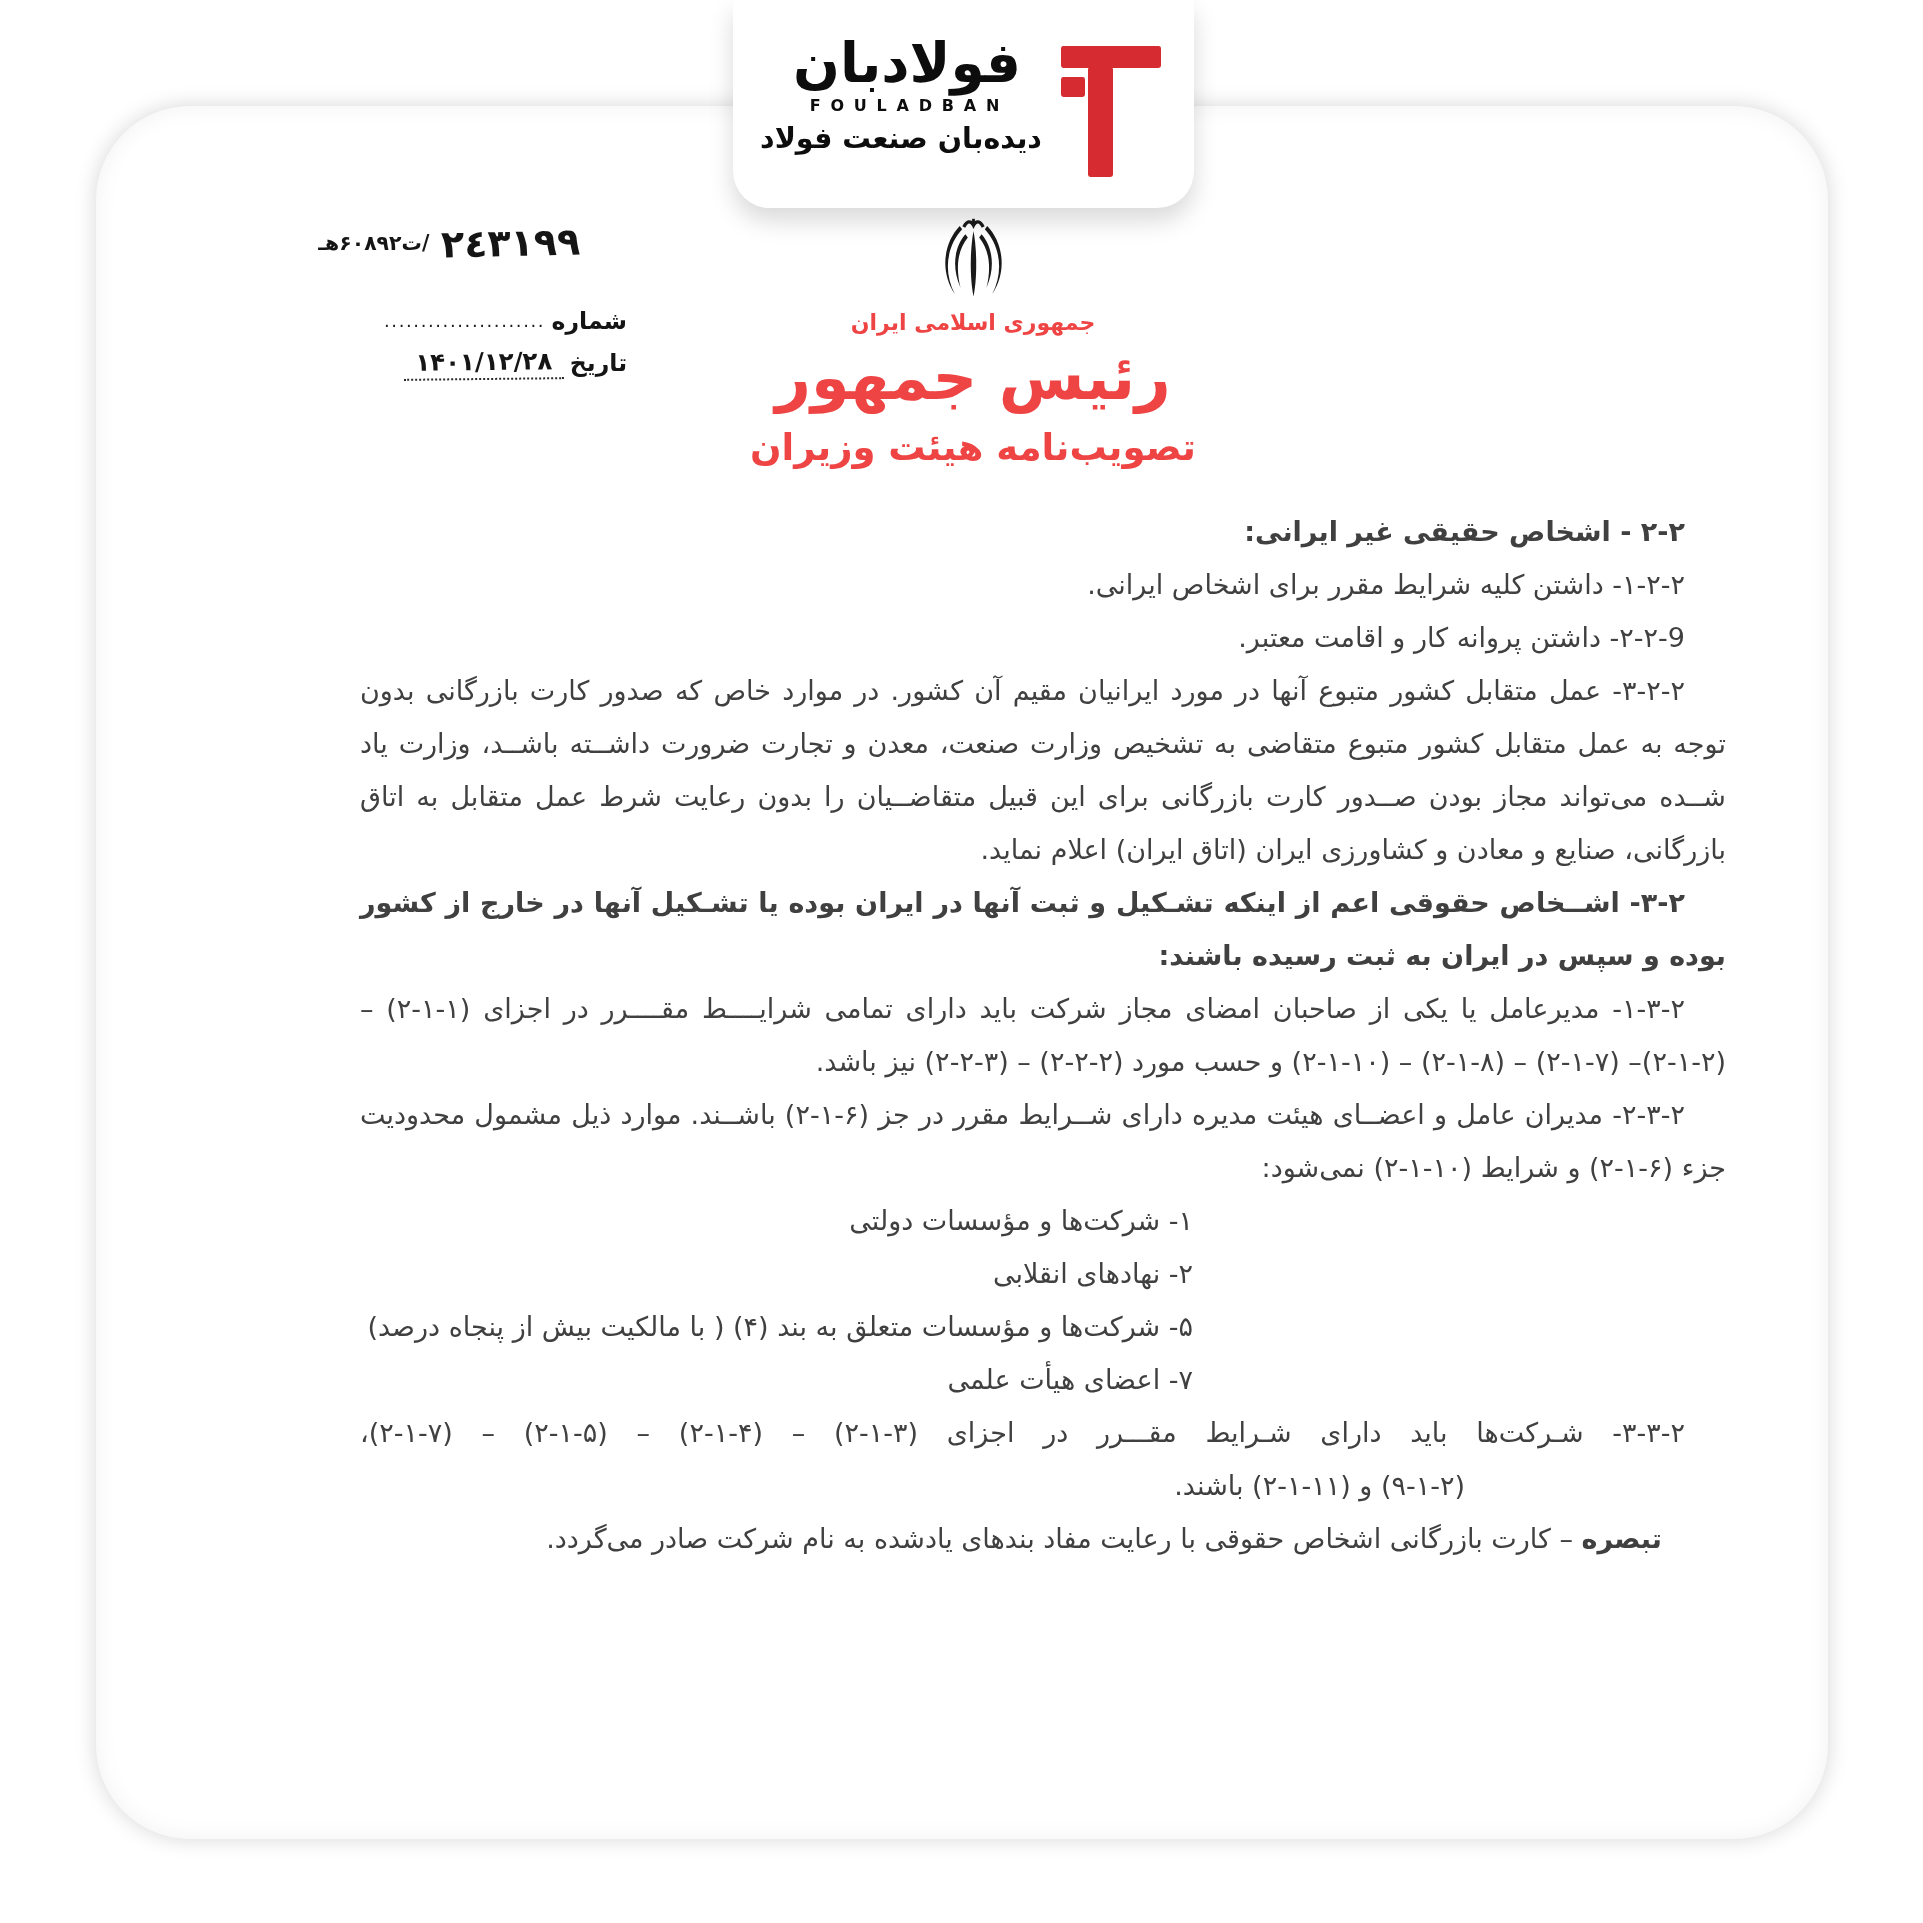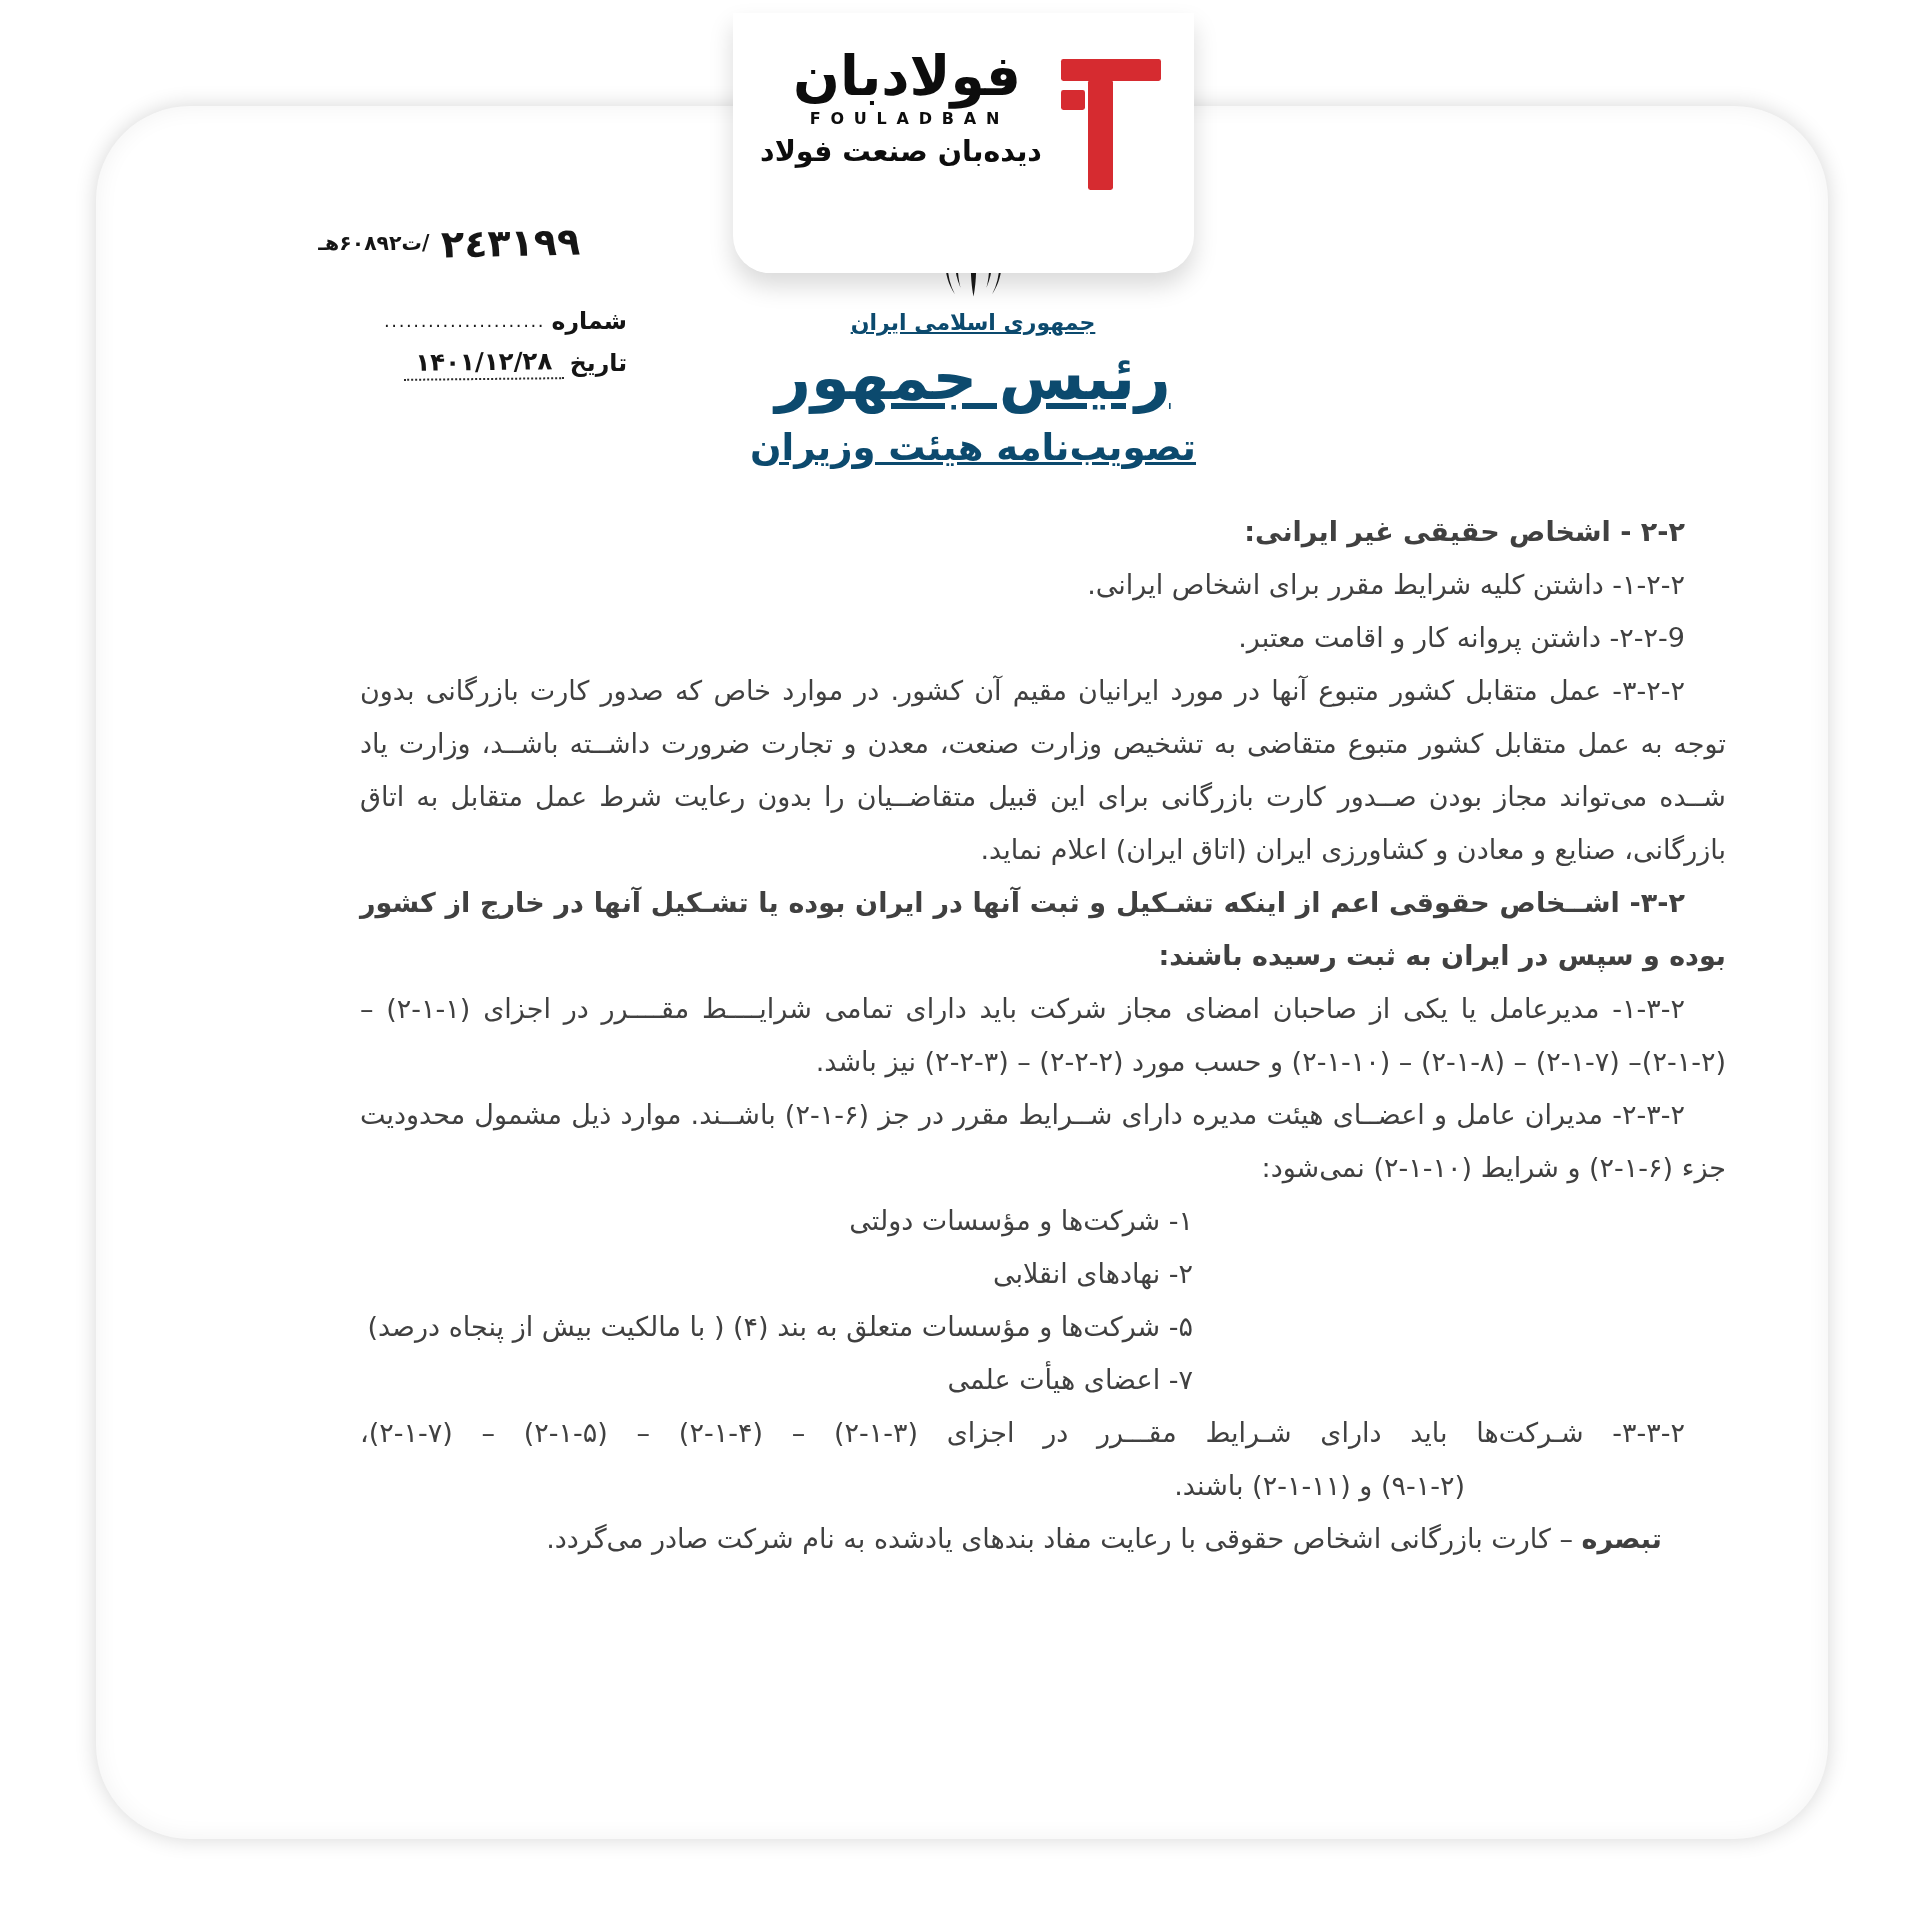--- a/index.html
+++ b/index.html
@@ -8,44 +8,43 @@
     font-family:"DejaVu Sans",sans-serif;color:#151515;overflow:hidden;
   }
   
   .page-card{
     position:absolute;left:96px;top:106px;width:1732px;height:1733px;
     background:#ffffff;border-radius:94px;
     box-shadow:0 0 21px rgba(0,0,0,.16), inset 0 0 24.4px rgba(0,0,0,.055);
   }
   
   .logo-box{
-    position:absolute;left:733px;top:0;width:461px;height:260px;z-index:6;
+    position:absolute;left:733px;top:0;width:461px;height:208px;z-index:6;
     background:#ffffff;border-radius:0 0 37px 37px;
     box-shadow:0 13px 24.4px rgba(0,0,0,.15);
-    margin-top:13px;
   }
   .logo-icon{position:absolute;top:46px;right:33px;width:100px;height:131px;}
   .logo-icon .li-bar{position:absolute;top:0;left:0;width:100px;height:22px;background:var(--accent);border-radius:2.4px;}
   .logo-icon .li-dot{position:absolute;top:31px;left:0;width:24.4px;height:20.4px;background:var(--accent);border-radius:2.4px;}
   .logo-icon .li-stem{position:absolute;top:21px;left:27px;width:25px;height:110px;background:var(--accent);border-radius:2.4px;}
   .logo-text{position:absolute;top:33px;right:152px;width:270px;text-align:center;direction:rtl;color:#0d0d0d;}
   .lt-fa{font-size:55px;font-weight:bold;line-height:1.12;}
   .lt-en{direction:ltr;font-size:16px;font-weight:bold;letter-spacing:9.8px;margin-top:1.6px;margin-left:4.9px;white-space:nowrap;}
   .lt-tag{font-size:28.5px;font-weight:bold;margin-top:6.5px;white-space:nowrap;}
   
   .ref-number{position:absolute;top:221px;right:1343px;direction:rtl;display:flex;align-items:center;gap:11.4px;z-index:3;}
   .ref-big{font-size:38px;font-weight:bold;letter-spacing:3.3px;transform:rotate(-1.2deg);white-space:nowrap;}
   .ref-small{font-size:20.4px;font-weight:bold;white-space:nowrap;}
   .form-lines{position:absolute;top:300px;right:1296px;direction:rtl;z-index:3;}
   .form-line{display:flex;align-items:center;gap:6.5px;height:42px;}
   .form-label{font-size:23.6px;font-weight:bold;}
   .leader{font-size:18px;letter-spacing:1.6px;color:#1c1c1c;line-height:1;}
   .hand-date{font-size:24.4px;font-weight:bold;letter-spacing:2.4px;border-bottom:2.4px dotted #2a2a2a;padding:0 11.4px 1.6px 11.4px;transform:rotate(-0.6deg);}
   
-  .letterhead-center{position:absolute;left:973px;top:218px;transform:translateX(-50%);text-align:center;color:#0c4a6e;z-index:3;text-decoration:underline;}
+  .letterhead-center{position:absolute;left:973px;top:218px;transform:translateX(-50%);text-align:center;color:#ef4444;z-index:3;}
   .emblem{width:83px;height:81px;display:block;margin:0 auto;}
   .lh-country{font-size:22px;font-weight:bold;margin-top:11.4px;white-space:nowrap;}
   .lh-office{font-size:62px;font-weight:bold;margin-top:6.5px;line-height:1.15;white-space:nowrap;}
   .lh-doctype{font-size:37px;font-weight:bold;margin-top:13px;white-space:nowrap;}
   
   .doc-body{
     position:absolute;right:197px;top:505px;width:1366px;direction:rtl;
     text-align:justify;font-size:27px;line-height:53px;color:#404040;z-index:3;
   }
   .para{text-indent:41px;margin:0;}

